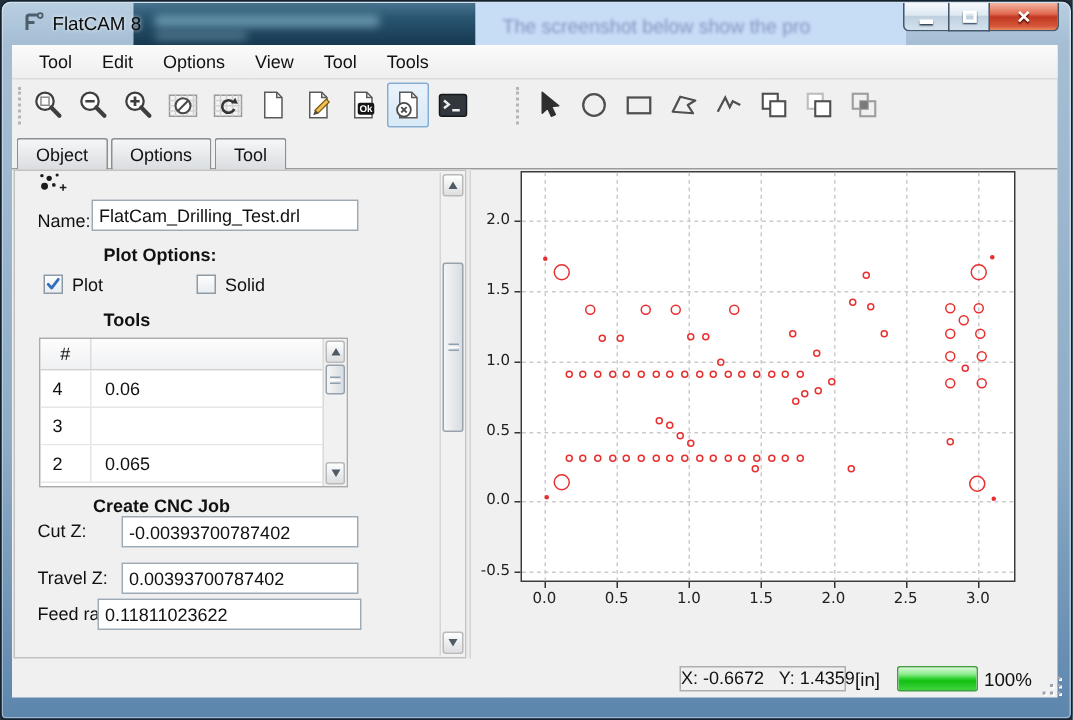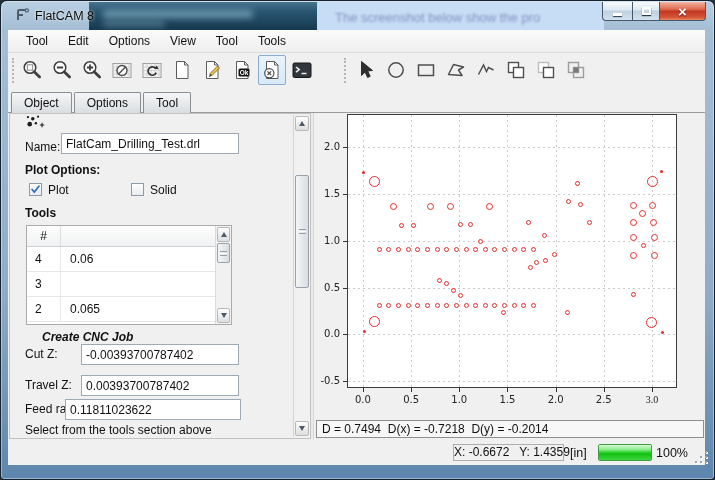--- a/index.html
+++ b/index.html
@@ -53,21 +53,21 @@
     border-radius:2px 2px 0 0;}
   .tab.active{height:25px;line-height:24px;padding:0 15px;background:#ffffff;position:relative;z-index:3;}
   
   .panel{position:absolute;left:8px;top:112px;width:302px;height:326px;background:#f0f0f0;
     border:1px solid #c2c2c2;font-size:12px;color:#111;}
   .splitter{position:absolute;left:310px;top:112px;width:3px;height:326px;background:#ebebeb;border-right:1px solid #d6d6d6;}
   .obj-icon{position:absolute;left:13px;top:0;width:24px;height:15px;overflow:hidden;}
   .obj-heading{position:absolute;left:51px;top:0;width:215px;height:16px;overflow:hidden;}
   .obj-heading span{display:block;margin-top:-6px;font-size:17px;font-weight:bold;letter-spacing:.2px;}
   .plbl{position:absolute;white-space:nowrap;}
-  .pbold{font-weight:bold;}
+  .pbold{font-weight:bold;margin-left:44px;}
   .txt{position:absolute;height:21px;border:1px solid #9daab5;background:#fff;font-size:12px;
     padding:0 4px;font-family:"Liberation Sans",sans-serif;color:#111;}
   .cb{position:absolute;width:13px;height:13px;border:1px solid #8e9aa5;
     background:linear-gradient(#fdfdfd,#e9edf1);}
   .cb svg{display:none;width:11px;height:11px;margin:0 auto;}
   .cb.checked svg{display:block;}
   
   .ttable{position:absolute;left:16px;top:111px;width:206px;height:100px;background:#fff;
     border:1px solid #ababab;overflow:hidden;}
   .thead{position:absolute;left:0;top:0;right:16px;height:21px;display:flex;
@@ -398,30 +398,29 @@
           </div>
         <div class="sb-thumb" style="top:17px;height:20px;">
             <span class="grip"></span>
           </div>
         <div class="sb-btn sb-down">
             <span class="tri-down"></span>
           </div>
       </div>
     </div>
 
-    <span class="plbl pbold" style="left:32px;top:216px;font-style:italic;">Create CNC Job</span>
+    <span class="plbl pbold" style="left:8px;top:216px;">Create CNC Job</span>
     <div id="cncfields">
         <span class="plbl" style="left: 15px; top: 233px;">Cut Z:</span>
         <input class="txt" value="-0.00393700787402" style="left: 71px; top: 230px; width: 158px;">
         <span class="plbl" style="left: 15px; top: 264px;">Travel Z:</span>
         <input class="txt" value="0.00393700787402" style="left: 71px; top: 261px; width: 158px;">
         <span class="plbl" style="left: 15px; top: 288px;">Feed rate:</span>
         <input class="txt" value="0.11811023622" style="left: 55px; top: 285px; width: 176px;">
       </div>
-    <span class="plbl" style="left:15px;top:309px;">Select from the tools section above</span>
 
     <div class="vscroll pan-sb">
       <div class="sb-btn sb-up">
           <span class="tri-up"></span>
         </div>
       <div class="sb-thumb" style="top:60px;height:113px;">
           <span class="grip"></span>
         </div>
       <div class="sb-btn sb-down">
           <span class="tri-down"></span>
@@ -446,21 +445,21 @@
       <div class="tickx" style="left: 506.424px; top: 387px;"></div>
       <div class="xlab" style="left: 491.424px; top: 393px;">1.5</div>
       <div class="gv" style="left: 554.589px; top: 114px; height: 272px;"></div>
       <div class="tickx" style="left: 554.589px; top: 387px;"></div>
       <div class="xlab" style="left: 539.589px; top: 393px;">2.0</div>
       <div class="gv" style="left: 602.753px; top: 114px; height: 272px;"></div>
       <div class="tickx" style="left: 602.753px; top: 387px;"></div>
       <div class="xlab" style="left: 587.753px; top: 393px;">2.5</div>
       <div class="gv" style="left: 650.918px; top: 114px; height: 272px;"></div>
       <div class="tickx" style="left: 650.918px; top: 387px;"></div>
-      <div class="xlab" style="left: 635.918px; top: 393px; font-family: Liberation Serif, serif;">3.0</div>
+      <div class="xlab" style="left: 635.918px; top: 393px;">3.0</div>
       <div class="gh" style="left: 347px; top: 380.372px; width: 328px;"></div>
       <div class="ticky" style="left: 342px; top: 380.372px;"></div>
       <div class="ylab" style="left: 311px; top: 374.372px;">-0.5</div>
       <div class="gh" style="left: 347px; top: 333.476px; width: 328px;"></div>
       <div class="ticky" style="left: 342px; top: 333.476px;"></div>
       <div class="ylab" style="left: 311px; top: 327.476px;">0.0</div>
       <div class="gh" style="left: 347px; top: 286.579px; width: 328px;"></div>
       <div class="ticky" style="left: 342px; top: 286.579px;"></div>
       <div class="ylab" style="left: 311px; top: 280.579px;">0.5</div>
       <div class="gh" style="left: 347px; top: 239.683px; width: 328px;"></div>
@@ -545,21 +544,20 @@
       <div class="pt pt-s" style="width: 5px; height: 5px; left: 520.3px; top: 301.9px; border-color: rgb(232, 47, 47);"></div>
       <div class="pt pt-s" style="width: 5px; height: 5px; left: 529.933px; top: 301.9px; border-color: rgb(232, 47, 47);"></div>
       <div class="pt pt-s" style="width: 5px; height: 5px; left: 435.531px; top: 276.576px; border-color: rgb(232, 47, 47);"></div>
       <div class="pt pt-s" style="width: 5px; height: 5px; left: 443.237px; top: 280.328px; border-color: rgb(232, 47, 47);"></div>
       <div class="pt pt-s" style="width: 5px; height: 5px; left: 449.98px; top: 286.893px; border-color: rgb(232, 47, 47);"></div>
       <div class="pt pt-s" style="width: 5px; height: 5px; left: 456.723px; top: 291.583px; border-color: rgb(232, 47, 47);"></div>
       <div class="pt pt-s" style="width: 5px; height: 5px; left: 500.071px; top: 309.403px; border-color: rgb(232, 47, 47);"></div>
       <div class="pt pt-s" style="width: 5px; height: 5px; left: 563.648px; top: 309.403px; border-color: rgb(232, 47, 47);"></div>
     </div>
 
-  <div class="readout">D = 0.7494  D(x) = -0.7218  D(y) = -0.2014</div>
 
   <div class="sbox st-xy">X: -0.6672   Y: 1.4359</div>
   <span class="st-units">[in]</span>
   <div class="st-prog">
       <div class="st-prog-fill" id="progfill" style="width: 100%;"></div>
     </div>
   <span class="st-pct">100%</span>
   <div class="st-grip">
     <i style="left:10px;top:10px;"></i>
       <i style="left:10px;top:5px;"></i>

